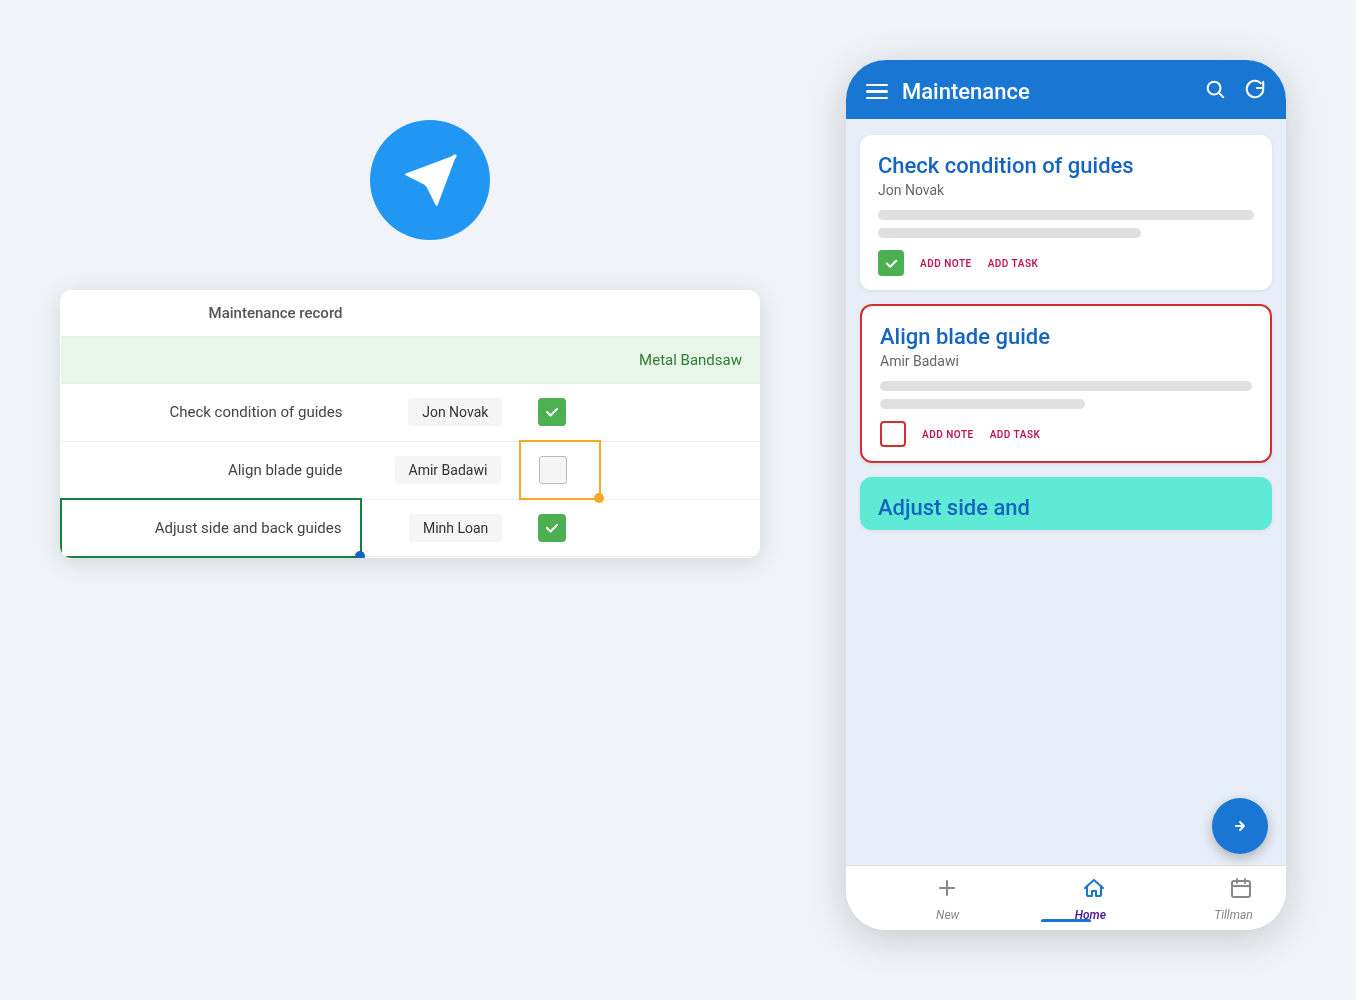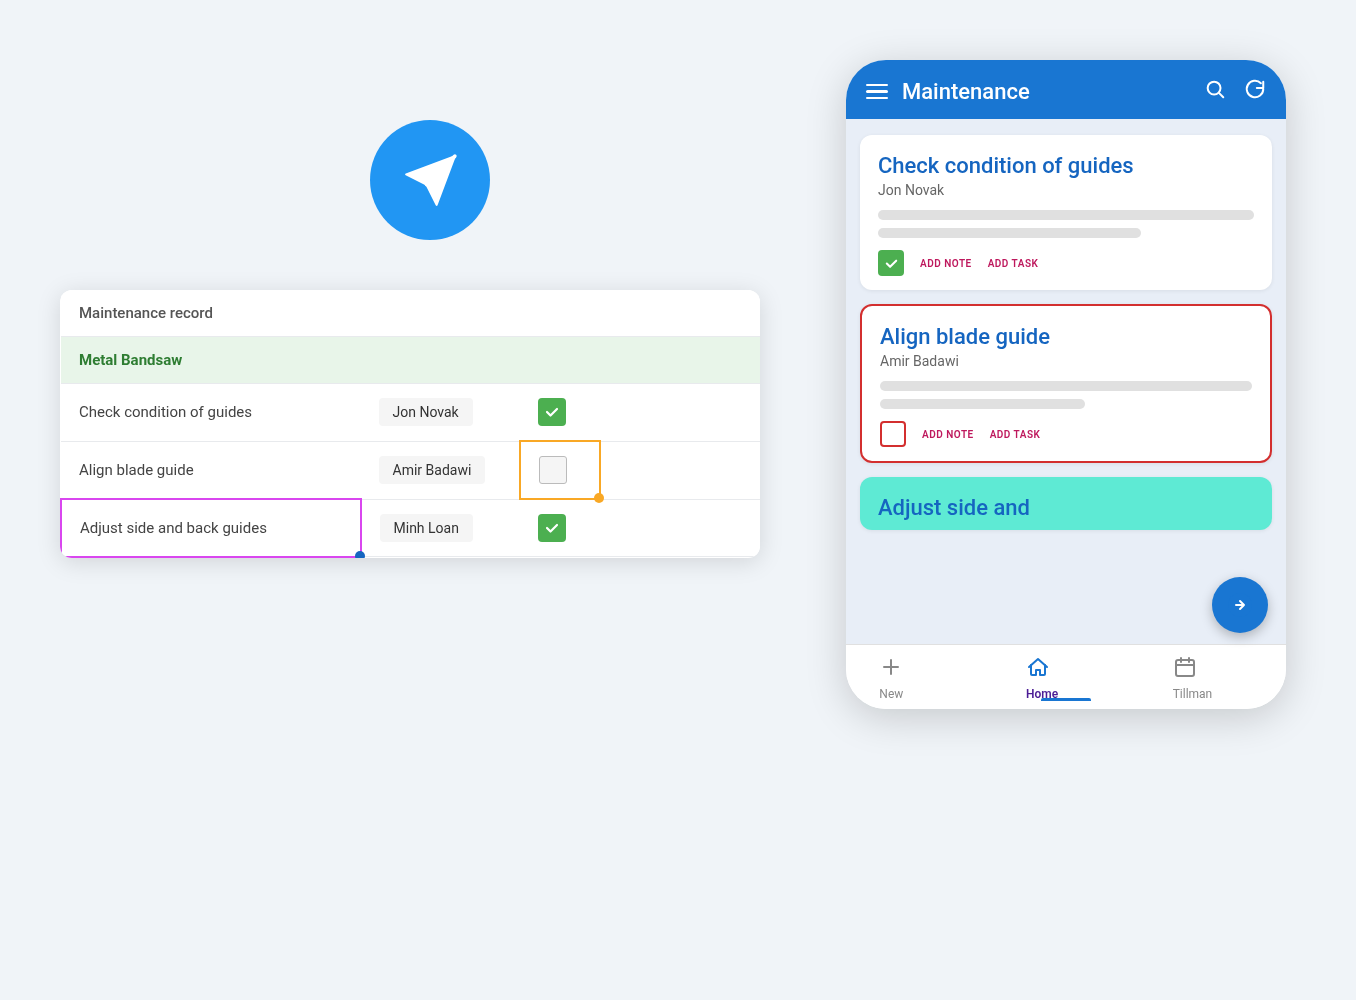--- a/index.html
+++ b/index.html
@@ -42,45 +42,46 @@
       box-shadow: 0 4px 24px rgba(0,0,0,0.13);
       overflow: hidden;
       z-index: 2;
     }
     .spreadsheet-table {
       width: 100%;
       border-collapse: collapse;
     }
     .spreadsheet-table tr {
       border-bottom: 1px solid #e8eaed;
+      text-align: right;
     }
     .spreadsheet-table td {
       padding: 14px 18px;
       font-size: 15px;
       color: #444;
     }
     .spreadsheet-table .header-row td {
       background: #fff;
       font-weight: 500;
       color: #555;
     }
     .spreadsheet-table .section-row td {
       background: #e8f5e9;
       color: #2e7d32;
-      font-weight: 700;
+      font-weight: 400;
       font-size: 15px;
     }
     .spreadsheet-table .data-row td {
       background: #fff;
     }
     .spreadsheet-table .highlighted-row td {
       background: #fff;
     }
     .spreadsheet-table .selected-cell {
-      border: 2px solid #d946ef;
+      border: 2px solid #15803d;
       position: relative;
     }
     .spreadsheet-table .yellow-cell {
       border: 2px solid #F9A825;
       position: relative;
     }
     .checkbox-green {
       width: 28px;
       height: 28px;
       background: #4CAF50;
@@ -125,21 +126,21 @@
     .col-name { width: 160px; }
     .col-check { width: 80px; }
     .col-extra { width: 160px; }
 
     
     .phone-frame {
       position: absolute;
       top: 60px;
       right: 70px;
       width: 440px;
-      height: 649px;
+      height: 870px;
       background: #fff;
       border-radius: 40px;
       box-shadow: 0 8px 40px rgba(0,0,0,0.18);
       overflow: hidden;
       z-index: 3;
       display: flex;
       flex-direction: column;
     }
 
     
@@ -296,24 +297,25 @@
       align-items: center;
       justify-content: space-around;
       padding: 10px 0 8px 0;
       border-top: 1px solid #e0e0e0;
       flex-shrink: 0;
       position: relative;
     }
     .nav-item {
       display: flex;
       flex-direction: column;
-      align-items: flex-start;
+      align-items: flex-end;
       gap: 3px;
       cursor: pointer;
       min-width: 80px;
+      font-style: italic;
     }
     .nav-icon {
       font-size: 22px;
     }
     .nav-label {
       font-size: 12px;
       color: #888;
     }
     .nav-label.active {
       color: #4c1d95;

